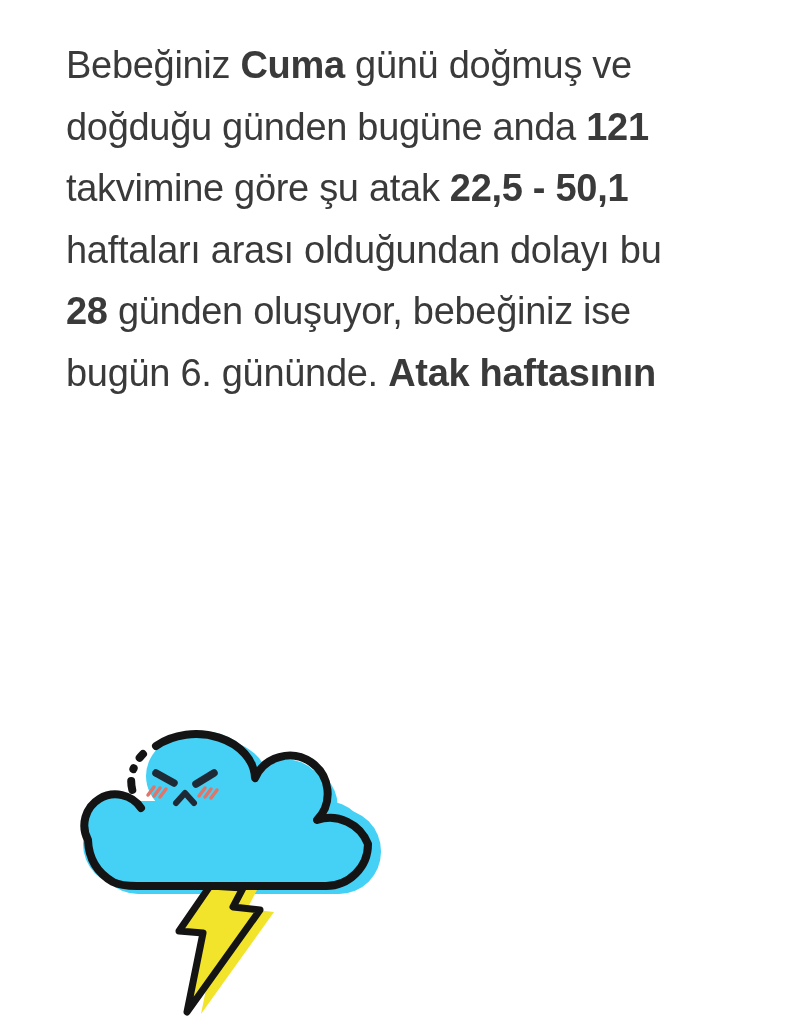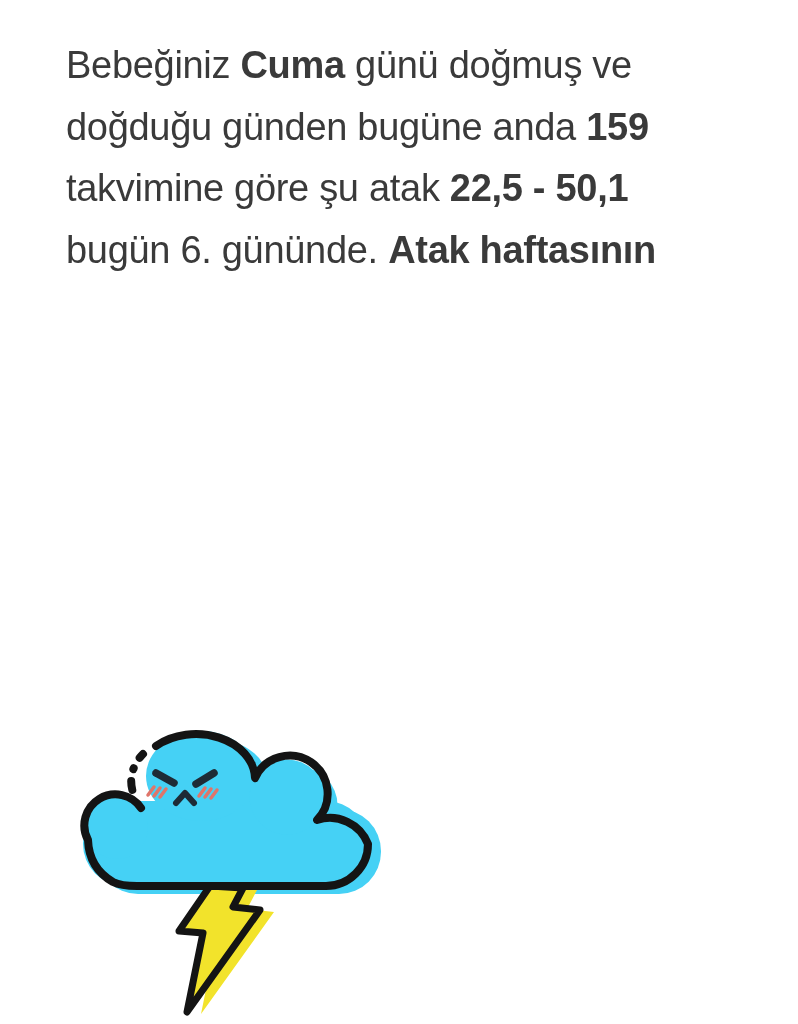--- a/index.html
+++ b/index.html
@@ -49,22 +49,24 @@
   svg .mouth{fill:none;stroke:var(--face);stroke-width:6;stroke-linecap:round;stroke-linejoin:round;}
   svg .blush{fill:none;stroke:var(--blush);stroke-width:3.5;stroke-linecap:round;}
   svg .bolt-fill{fill:var(--bolt);}
   svg .bolt-main{fill:var(--bolt);stroke:var(--outline);stroke-width:7;stroke-linejoin:round;}
 </style>
 </head>
 <body>
 
 <main class="text-block">
     <div class="line"><span>Bebeğiniz </span><span class="b">Cuma</span><span> günü doğmuş ve</span></div>
-    <div class="line"><span>doğduğu günden bugüne anda </span><span class="b">159</span></div>
+    <div class="line"><span>doğduğu günden bugüne anda </span><span class="b">121</span></div>
     <div class="line"><span>takvimine göre şu atak </span><span class="b">22,5 - 50,1</span></div>
+    <div class="line"><span>haftaları arası olduğundan dolayı bu</span></div>
+    <div class="line"><span class="b">28</span><span> günden oluşuyor, bebeğiniz ise</span></div>
     <div class="line"><span>bugün 6. gününde. </span><span class="b">Atak haftasının</span></div>
   </main>
 
 <svg class="illustration" viewBox="0 0 420 330" xmlns="http://www.w3.org/2000/svg" aria-hidden="true">
 
   <g transform="translate(13,8)">
     <rect class="cloud-fill" x="28" y="103" width="285" height="85" rx="42"></rect>
     <circle class="cloud-fill" cx="62" cy="130" r="31"></circle>
     <ellipse class="cloud-fill" cx="146" cy="78" rx="55" ry="45"></ellipse>
     <circle class="cloud-fill" cx="232" cy="99" r="37.5"></circle>

